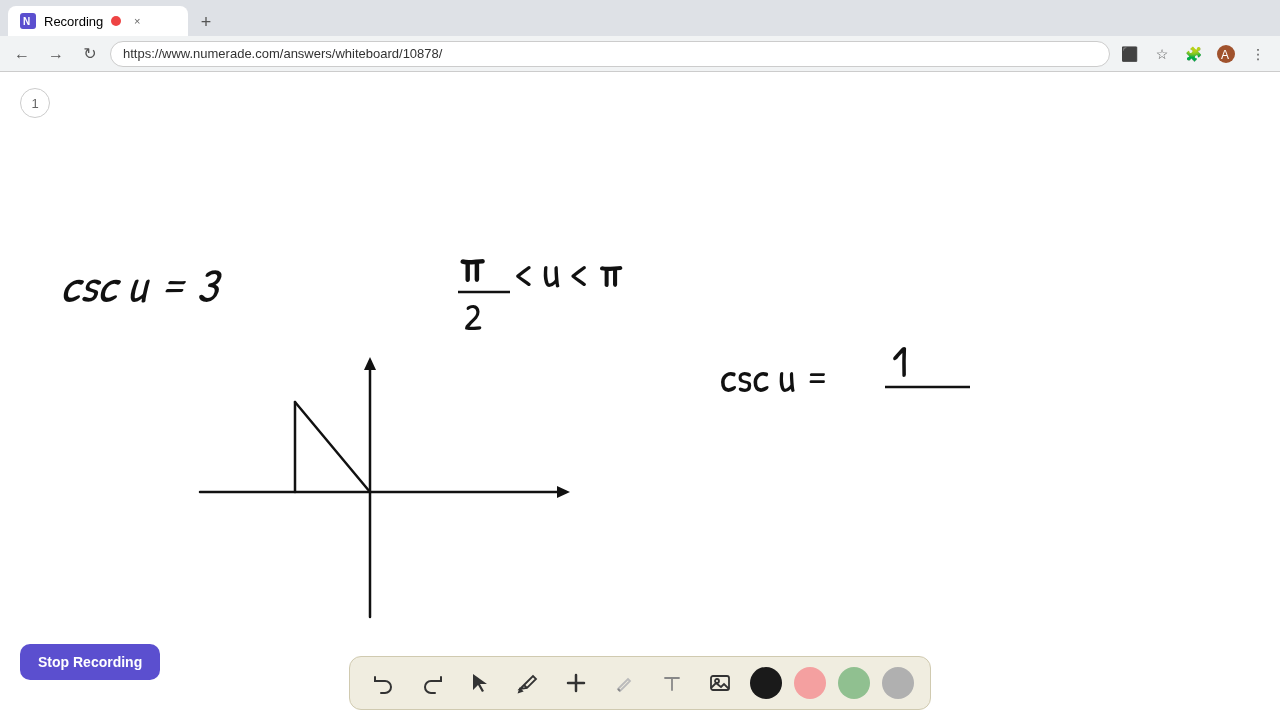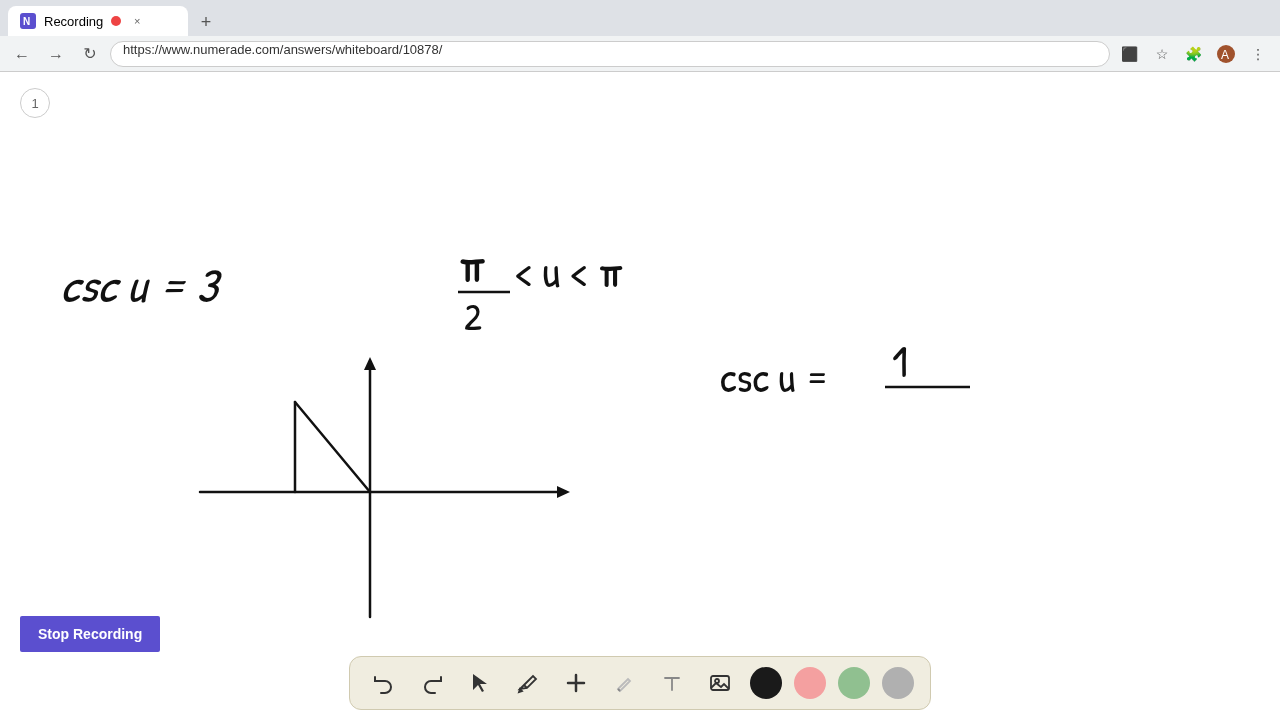--- a/index.html
+++ b/index.html
@@ -9,35 +9,35 @@
     .browser-frame { width: 1280px; height: 720px; display: flex; flex-direction: column; }
 
     .tab-bar { height: 36px; background: #dee1e6; display: flex; align-items: flex-end; padding: 0 8px; }
     .tab { height: 30px; background: #fff; border-radius: 8px 8px 0 0; padding: 0 12px; display: flex; align-items: center; gap: 8px; font-size: 13px; min-width: 180px; }
     .tab-close { width: 16px; height: 16px; display: flex; align-items: center; justify-content: center; font-size: 11px; color: #666; cursor: pointer; }
     .tab-recording-dot { width: 10px; height: 10px; background: #e44; border-radius: 50%; }
     .new-tab-btn { width: 28px; height: 28px; display: flex; align-items: center; justify-content: center; font-size: 18px; color: #555; cursor: pointer; margin-left: 4px; }
 
     .address-bar { height: 36px; background: #f1f3f4; display: flex; align-items: center; padding: 0 8px; gap: 6px; border-bottom: 1px solid #ccc; }
     .nav-btn { width: 28px; height: 28px; display: flex; align-items: center; justify-content: center; font-size: 16px; color: #555; cursor: pointer; border-radius: 50%; }
-    .url-bar { flex: 1; height: 26px; background: #fff; border: 1px solid #ccc; border-radius: 13px; display: flex; padding: 0 12px; font-size: 13px; color: #333; }
+    .url-bar { flex: 1; height: 26px; background: #fff; border: 1px solid #ccc; border-radius: 13px; display: flex; align-items: center; padding: 0 12px; font-size: 13px; color: #333; }
     .toolbar-right { display: flex; align-items: center; gap: 4px; }
     .toolbar-icon { width: 28px; height: 28px; display: flex; align-items: center; justify-content: center; font-size: 14px; color: #555; cursor: pointer; border-radius: 50%; }
 
     
     .whiteboard { flex: 1; background: #fff; position: relative; overflow: hidden; }
 
     
     .page-number { position: absolute; top: 16px; left: 20px; width: 30px; height: 30px; border-radius: 50%; border: 1.5px solid #ccc; display: flex; align-items: center; justify-content: center; font-size: 13px; color: #666; }
 
     
     .drawing-canvas { position: absolute; top: 0; left: 0; width: 100%; height: 100%; }
 
     
-    .stop-recording-btn { position: absolute; bottom: 68px; left: 20px; background: #5b4fcf; color: #fff; border: none; border-radius: 2px; padding: 10px 18px; font-size: 14px; font-weight: 600; cursor: pointer; }
+    .stop-recording-btn { position: absolute; bottom: 40px; left: 20px; background: #5b4fcf; color: #fff; border: none; border-radius: 10px; padding: 10px 18px; font-size: 14px; font-weight: 600; cursor: pointer; }
 
     
     .bottom-toolbar { position: absolute; bottom: 10px; left: 50%; transform: translateX(-50%); background: #f0ede0; border-radius: 12px; display: flex; align-items: center; padding: 8px 16px; gap: 12px; border: 1px solid #d0cab0; }
     .tool-btn { width: 36px; height: 36px; display: flex; align-items: center; justify-content: center; cursor: pointer; border-radius: 6px; font-size: 20px; color: #333; }
     .color-circle { width: 32px; height: 32px; border-radius: 50%; cursor: pointer; }
     .color-black { background: #1a1a1a; }
     .color-pink { background: #f4a0a0; }
     .color-green { background: #90c090; }
     .color-gray { background: #b0b0b0; }
   </style>

